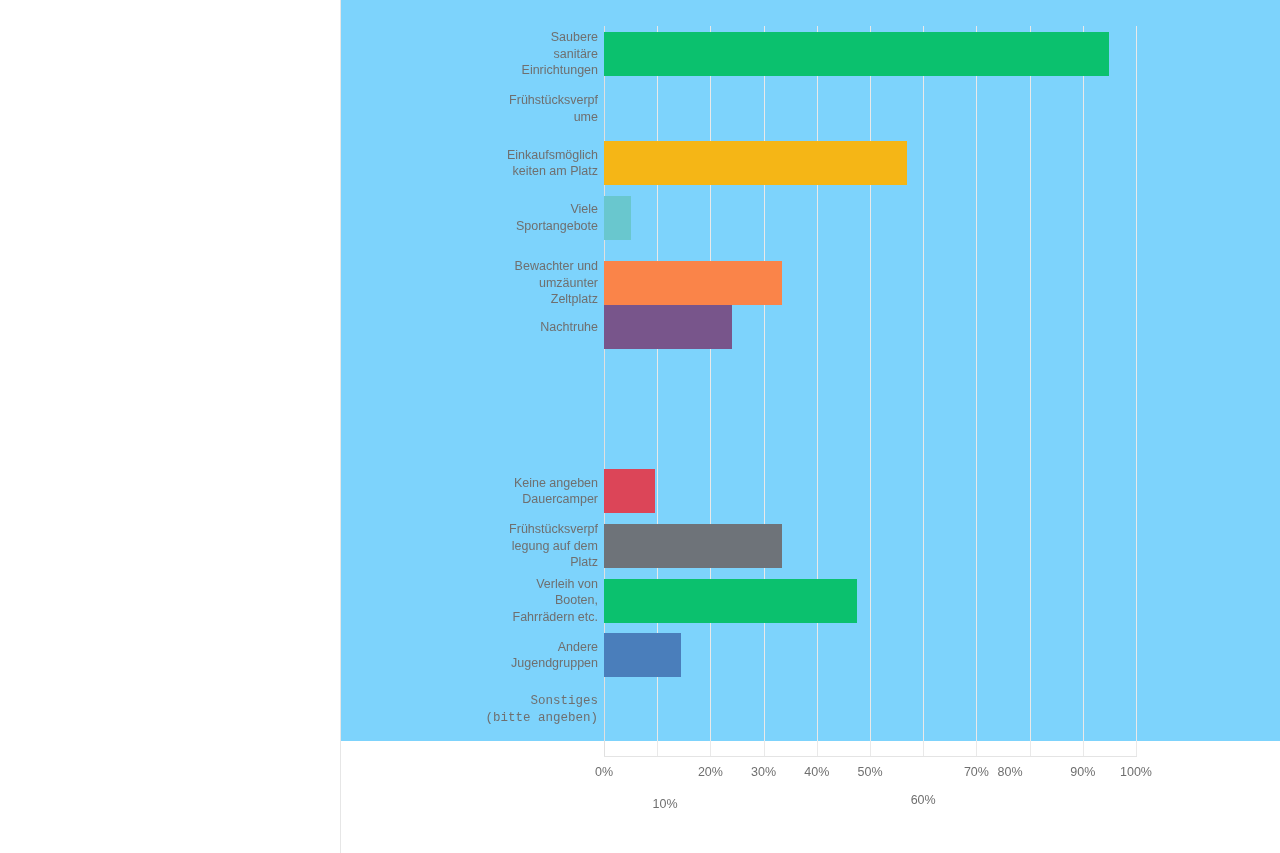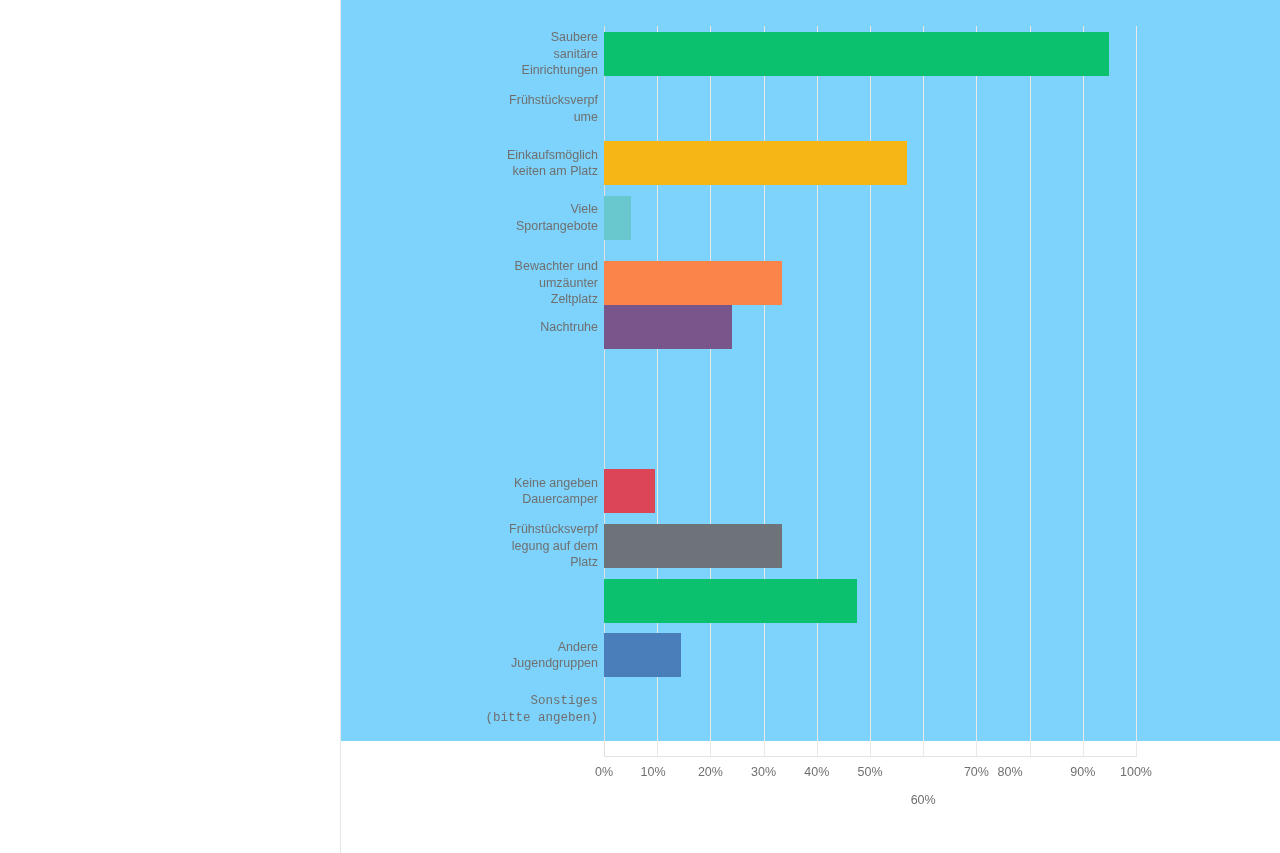--- a/index.html
+++ b/index.html
@@ -201,35 +201,38 @@
 Dauercamper</div>
             <div class="bar" title="Keine nervigen Dauercamper: 9.5%" style="left: 263px; width: 50.54px; background: rgb(220, 69, 88);"></div>
           </div>
           <div class="row" style="top: 523.85px;">
             <div class="row-label" style="top: -2.75px;">Frühstücksverpf
 legung auf dem
 Platz</div>
             <div class="bar" title="Frühstücksverpflegung auf dem Platz: 33.5%" style="left: 263px; width: 178.22px; background: rgb(110, 115, 121);"></div>
           </div>
           <div class="row" style="top: 578.5px;">
+            <div class="row-label" style="top: -2.75px;">Verleih von
+Booten,
+Fahrrädern etc.</div>
             <div class="bar" title="Verleih von Booten, Fahrrädern etc.: 47.5%" style="left: 263px; width: 252.7px; background: rgb(11, 193, 110);"></div>
           </div>
           <div class="row" style="top: 633.15px;">
             <div class="row-label" style="top: 5.5px;">Andere
 Jugendgruppen</div>
             <div class="bar" title="Andere Jugendgruppen: 14.5%" style="left: 263px; width: 77.14px; background: rgb(74, 126, 187);"></div>
           </div>
           <div class="row" style="top: 687.8px;">
             <div class="row-label" style="top: 5.5px; font-family: Liberation Mono, monospace;">Sonstiges
 (bitte angeben)</div>
           </div>
         </div>
       <div class="tick-labels" id="ticks">
           <div class="tick-label" style="left: 263px;">0%</div>
-          <div class="tick-label" style="left: 312px;">10%</div>
+          <div class="tick-label" style="left: 324px; margin-top: 32px;">10%</div>
           <div class="tick-label" style="left: 369.4px;">20%</div>
           <div class="tick-label" style="left: 422.6px;">30%</div>
           <div class="tick-label" style="left: 475.8px;">40%</div>
           <div class="tick-label" style="left: 529px;">50%</div>
           <div class="tick-label" style="left: 582.2px; margin-top: 28px;">60%</div>
           <div class="tick-label" style="left: 635.4px;">70%</div>
           <div class="tick-label" style="left: 669px;">80%</div>
           <div class="tick-label" style="left: 741.8px;">90%</div>
           <div class="tick-label" style="left: 795px;">100%</div>
         </div>

